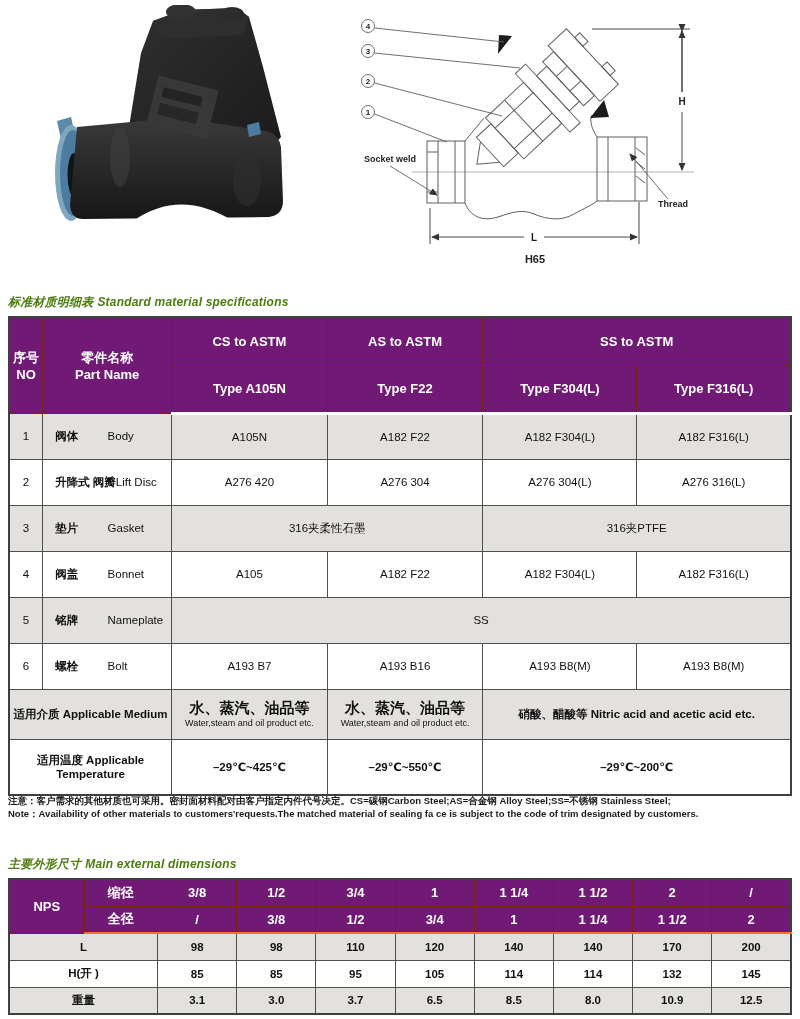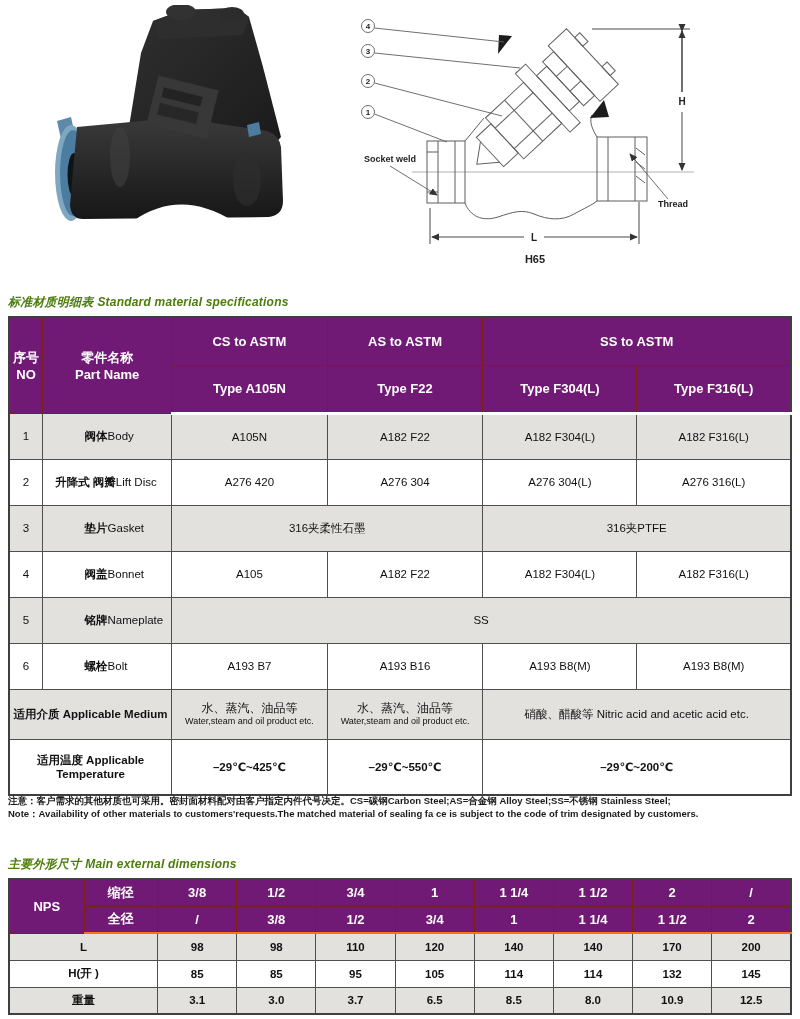--- a/index.html
+++ b/index.html
@@ -30,26 +30,26 @@
   #t1 thead tr.last th{border-bottom:3px solid #ffffff;}
   #t2 thead tr.last th{border-bottom:2px solid #f97316;}
   #t1 thead tr{height:48px;}
   #t1 tbody tr.part{height:46px;}
   #t1 tbody tr.medium{height:50px;}
   #t1 tbody tr.temp{height:56px;}
   tr.gray td{background:#e3e1de;}
   tr.white td{background:#ffffff;}
 
   .pn{display:flex;align-items:center;padding-left:10px;text-align:left;}
-  .pn .zh{min-width:46%;font-weight:bold;font-size:11.5px;text-align:right;}
+  .pn .zh{min-width:46%;font-weight:bold;font-size:11.5px;}
   .pn .en{font-size:11.5px;}
-  .stack .zh{font-weight:normal;font-size:12px;line-height:1.25;}
+  .stack .zh{font-weight:bold;font-size:15px;line-height:1.25;}
   .stack .en{font-size:9px;line-height:1.15;}
   .lbl{font-weight:bold;font-size:10.5px;}
-  .ssmed{font-weight:normal;font-size:11.5px;}
+  .ssmed{font-weight:bold;font-size:11.5px;}
   .tempv{font-weight:bold;}
 
   .notes{position:absolute;left:8px;top:794px;width:784px;font-size:9.5px;font-weight:bold;
          color:#1a1a1a;line-height:1.4;white-space:nowrap;}
 
   #t2 tr{height:27px;}
   #t2 td{font-weight:bold;}
   #t2 .rowlbl{font-weight:bold;}
 </style>
 </head>

